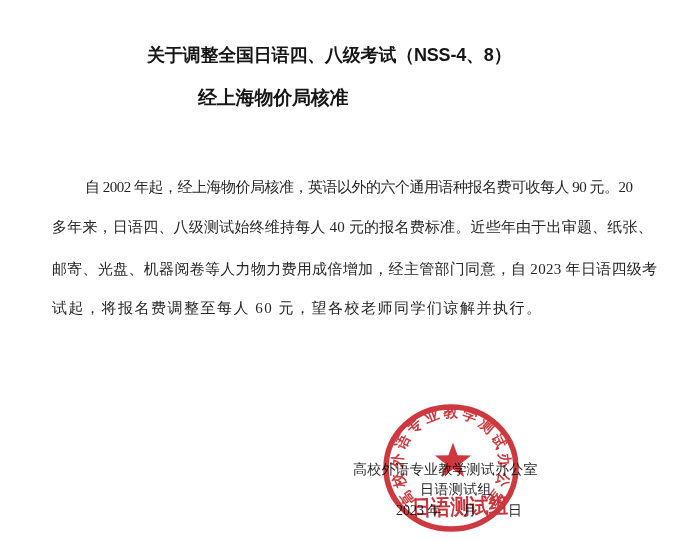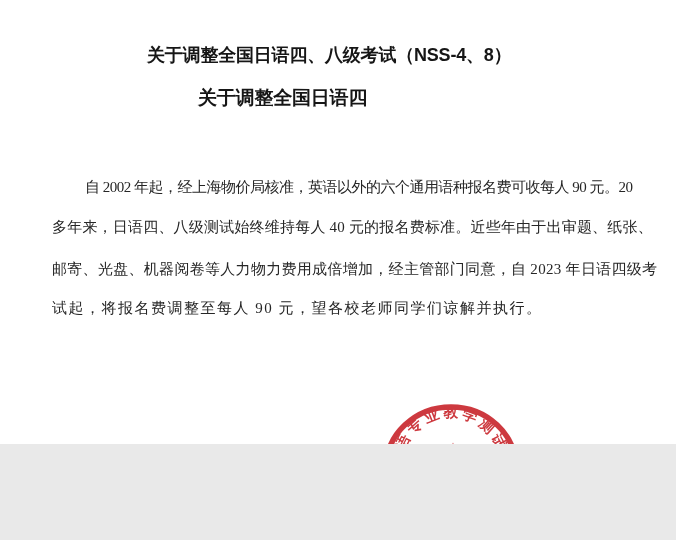--- a/index.html
+++ b/index.html
@@ -1,18 +1,18 @@
 <!DOCTYPE html>
 <html><head>
 <meta charset="utf-8">
 <style>
   html,body{margin:0;padding:0;background:#e9e9e9;}
   .page{
     position:relative;
-    width:676px;height:444px;
+    width:676px;height:540px;
     background:#ffffff;
     overflow:hidden;
     font-family:"Liberation Serif", serif;
     color:#1f1f1f;
   }
   .abs{position:absolute;white-space:pre;}
   .title{
     font-family:"Liberation Sans", sans-serif;
     font-weight:bold;
     color:#161616;
@@ -37,26 +37,26 @@
     mix-blend-mode:multiply;
     opacity:0.92;
   }
 </style>
 </head>
 <body>
 
 <div class="page">
 
   <div class="abs title title1">关于调整全国日语四、八级考试（NSS-4、8）</div>
-  <div class="abs title title2">关于调整全国日语四</div>
+  <div class="abs title title2">经上海物价局核准</div>
 
   <div class="abs body-line bl1">自 2002 年起，经上海物价局核准，英语以外的六个通用语种报名费可收每人 90 元。20</div>
   <div class="abs body-line bl2">多年来，日语四、八级测试始终维持每人 40 元的报名费标准。近些年由于出审题、纸张、</div>
   <div class="abs body-line bl3">邮寄、光盘、机器阅卷等人力物力费用成倍增加，经主管部门同意，自 2023 年日语四级考</div>
-  <div class="abs body-line bl4">试起，将报名费调整至每人 90 元，望各校老师同学们谅解并执行。</div>
+  <div class="abs body-line bl4">试起，将报名费调整至每人 60 元，望各校老师同学们谅解并执行。</div>
 
   <div class="abs sig sig-org">高校外语专业教学测试办公室</div>
   <div class="abs sig sig-dept">日语测试组</div>
   <div class="abs sig sig-date">2023 年 　 月 　　日</div>
 
   <svg class="seal" width="152" height="138" viewBox="0 0 152 138">
     <defs>
       <path id="sealArc" d="M 39.35,98.65 A 49,49 0 1 1 108.65,98.65" fill="none"></path>
     </defs>
     <ellipse cx="74" cy="66" rx="65" ry="61" fill="none" stroke="#c9282e" stroke-width="5.5"></ellipse>

